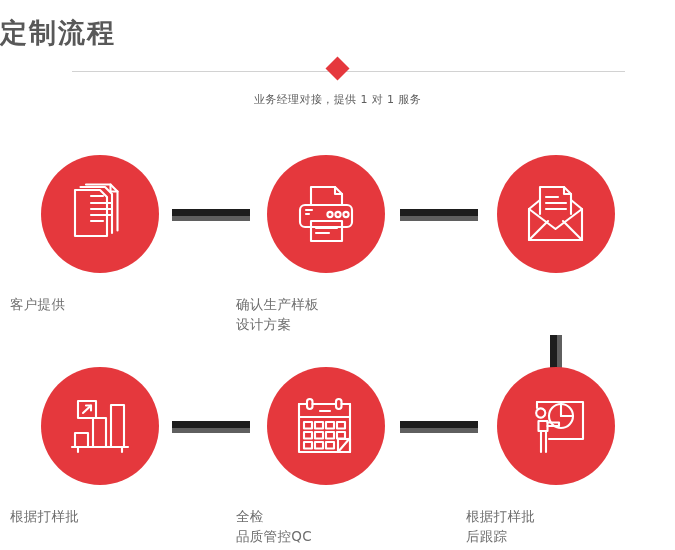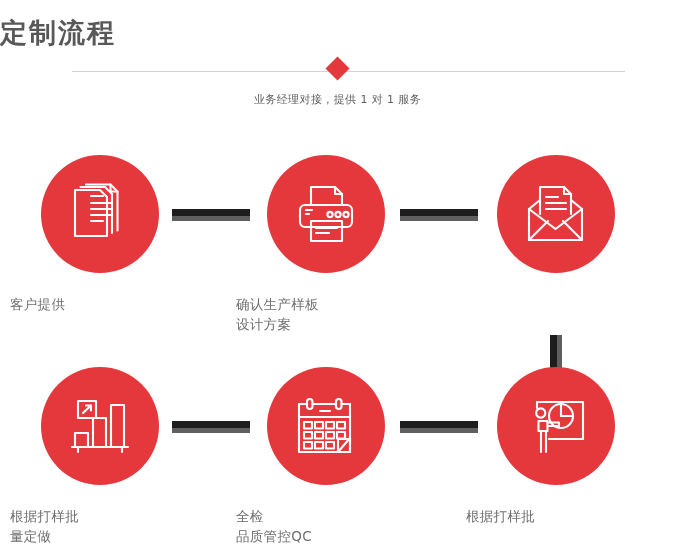--- a/index.html
+++ b/index.html
@@ -243,21 +243,20 @@
           <rect x="24" y="23" width="13" height="29"></rect>
           <rect x="42" y="10" width="13" height="42"></rect>
           <path d="M3 52 H59"></path>
           <path d="M9 52 V57"></path>
           <path d="M53 52 V57"></path>
         </g>
       </svg>
     </div>
     <div class="caption">
       <span class="ln">根据打样批</span>
-      <span class="ln">量定做</span>
     </div>
   </div>
 
   <div class="step col1 row1">
     <div class="circle">
       <svg width="62" height="62" viewBox="0 0 62 62">
         <g fill="none" stroke="#ffffff" stroke-width="2.1" stroke-linejoin="round" stroke-linecap="round">
           <rect x="12" y="4" width="5.5" height="10" rx="2.7"></rect>
           <rect x="41" y="4" width="5.5" height="10" rx="2.7"></rect>
           <path d="M4 9 H12"></path>
@@ -300,16 +299,17 @@
           <path d="M18 14 A4.6 4.6 0 1 0 18 22 A4.6 4.6 0 0 0 18 14 Z"></path>
           <path d="M13.5 26 H22.5 V36 H13.5 Z"></path>
           <path d="M22.5 27.5 H34 V31 H22.5"></path>
           <path d="M16 36 V57"></path>
           <path d="M21 36 V57"></path>
         </g>
       </svg>
     </div>
     <div class="caption">
       <span class="ln">根据打样批</span>
+      <span class="ln">后跟踪</span>
     </div>
   </div>
 
 </div>
 
 </body></html>

